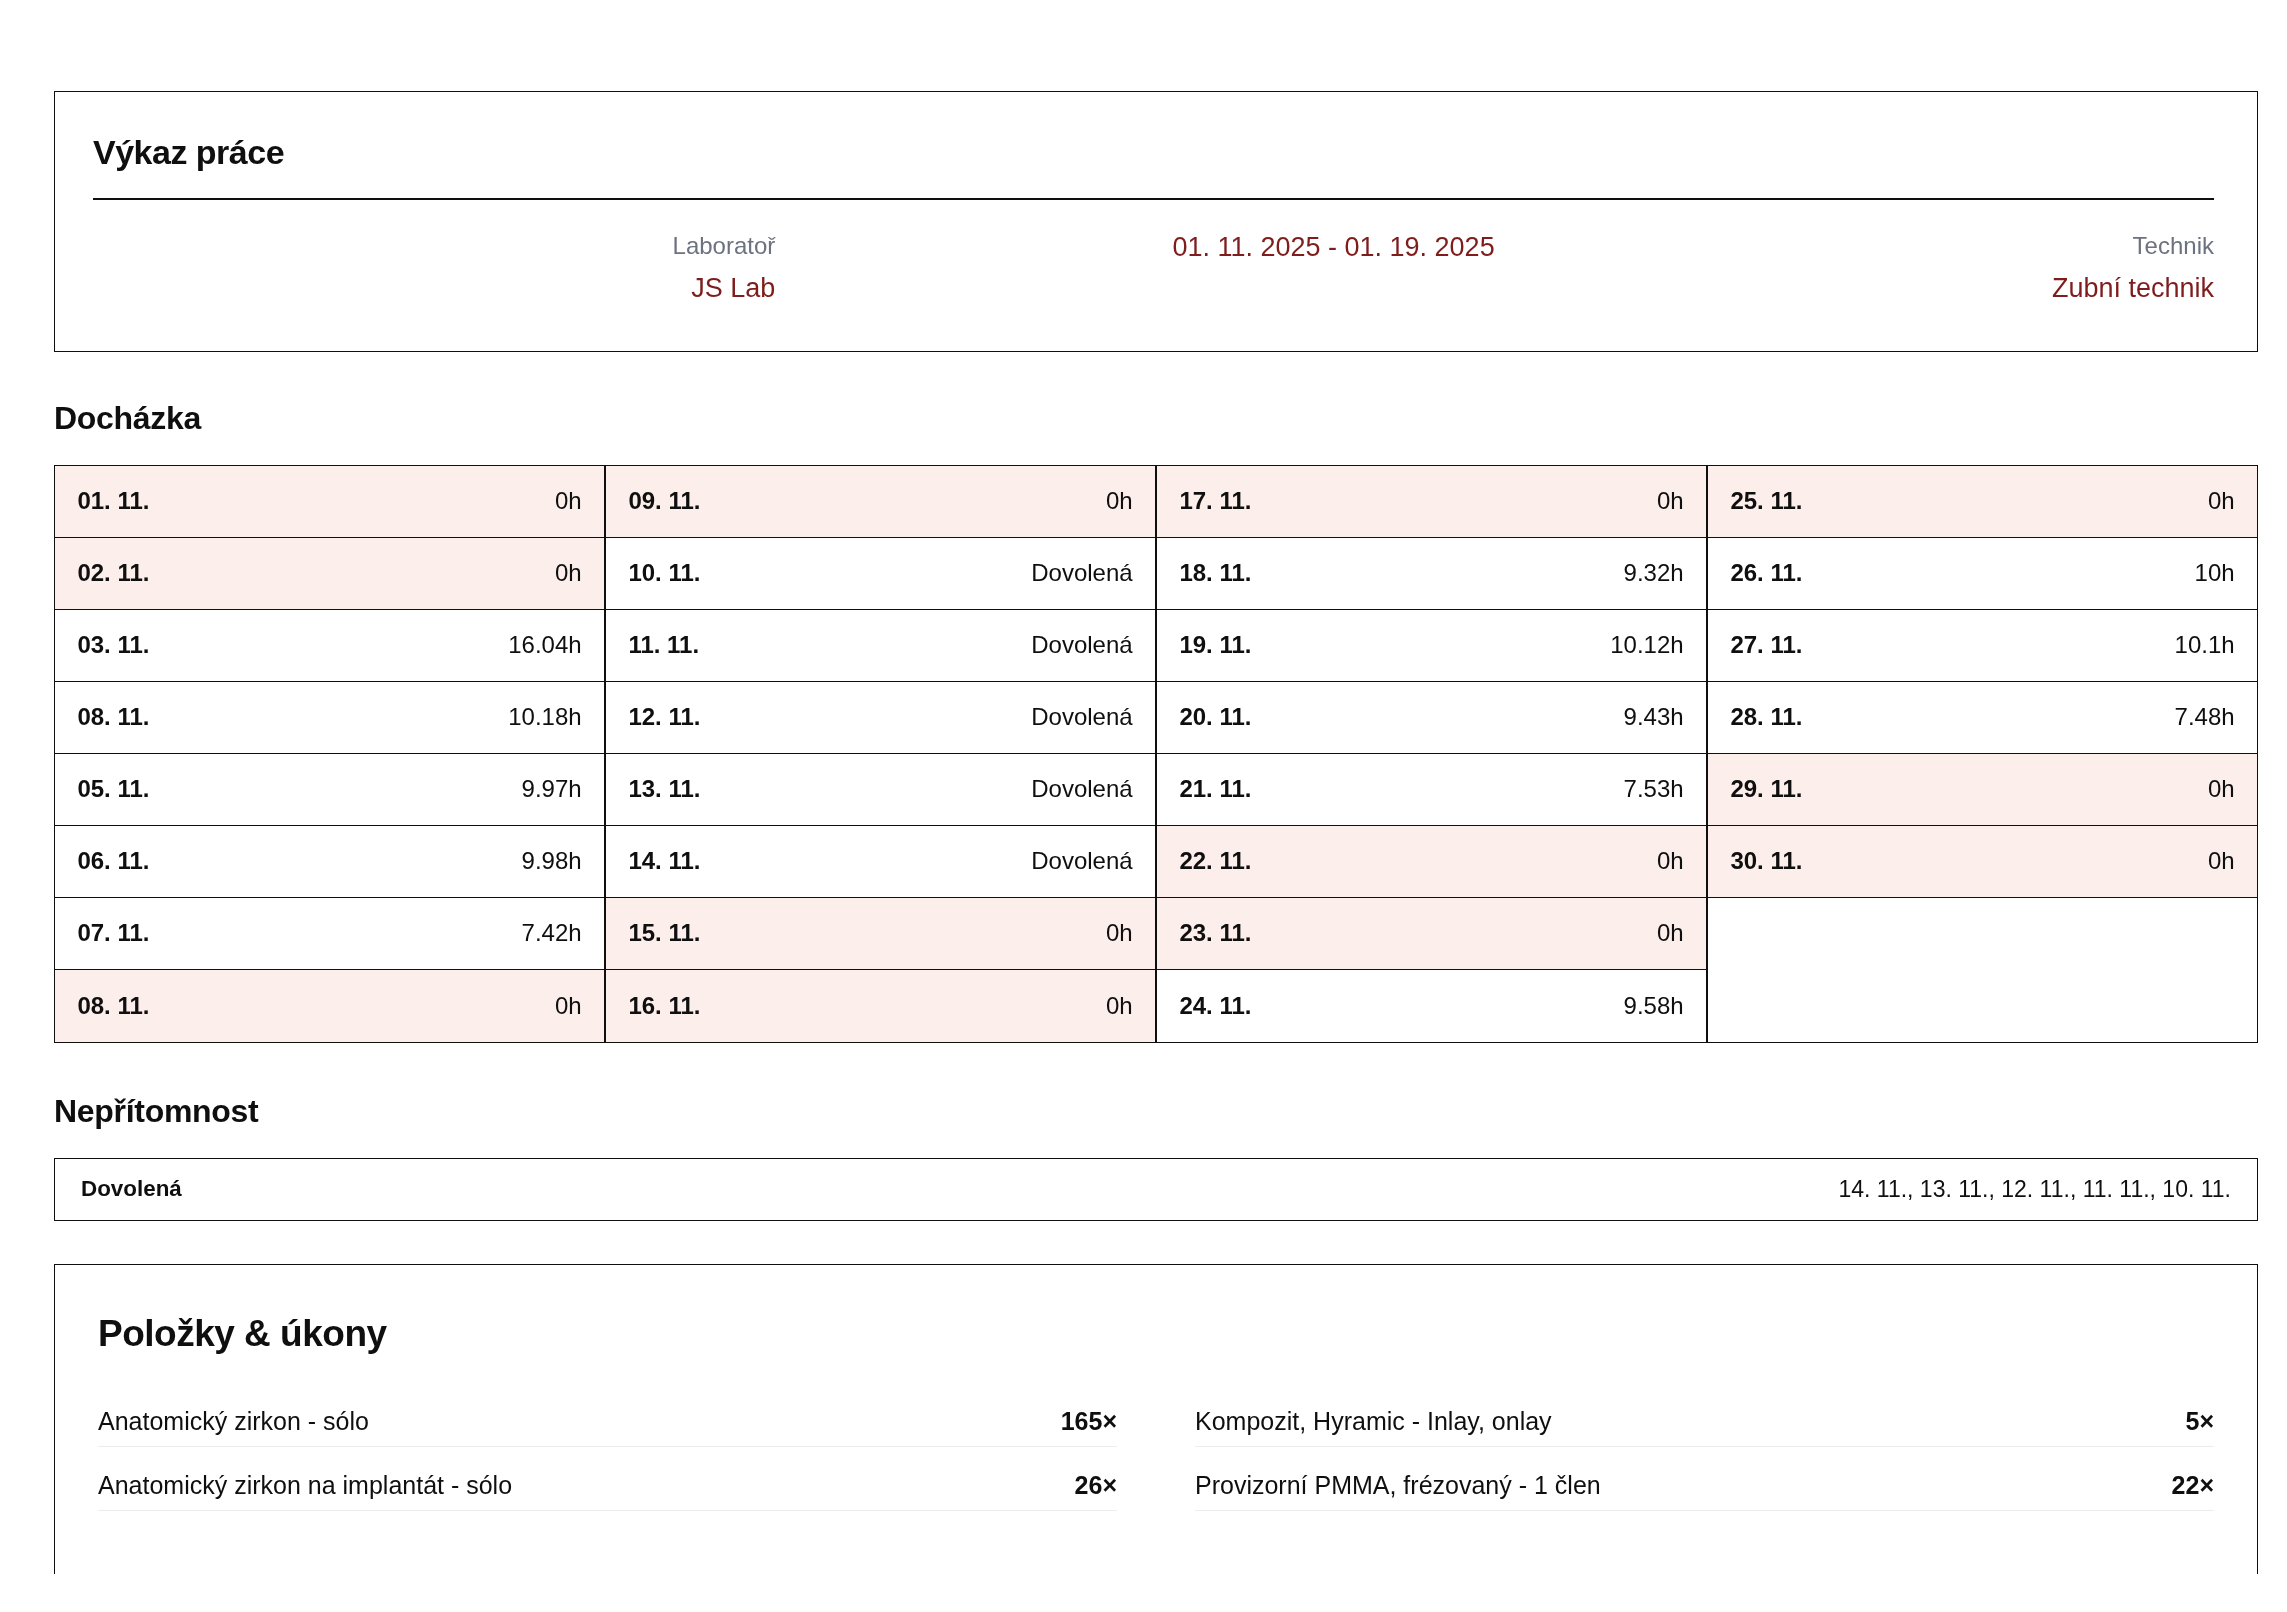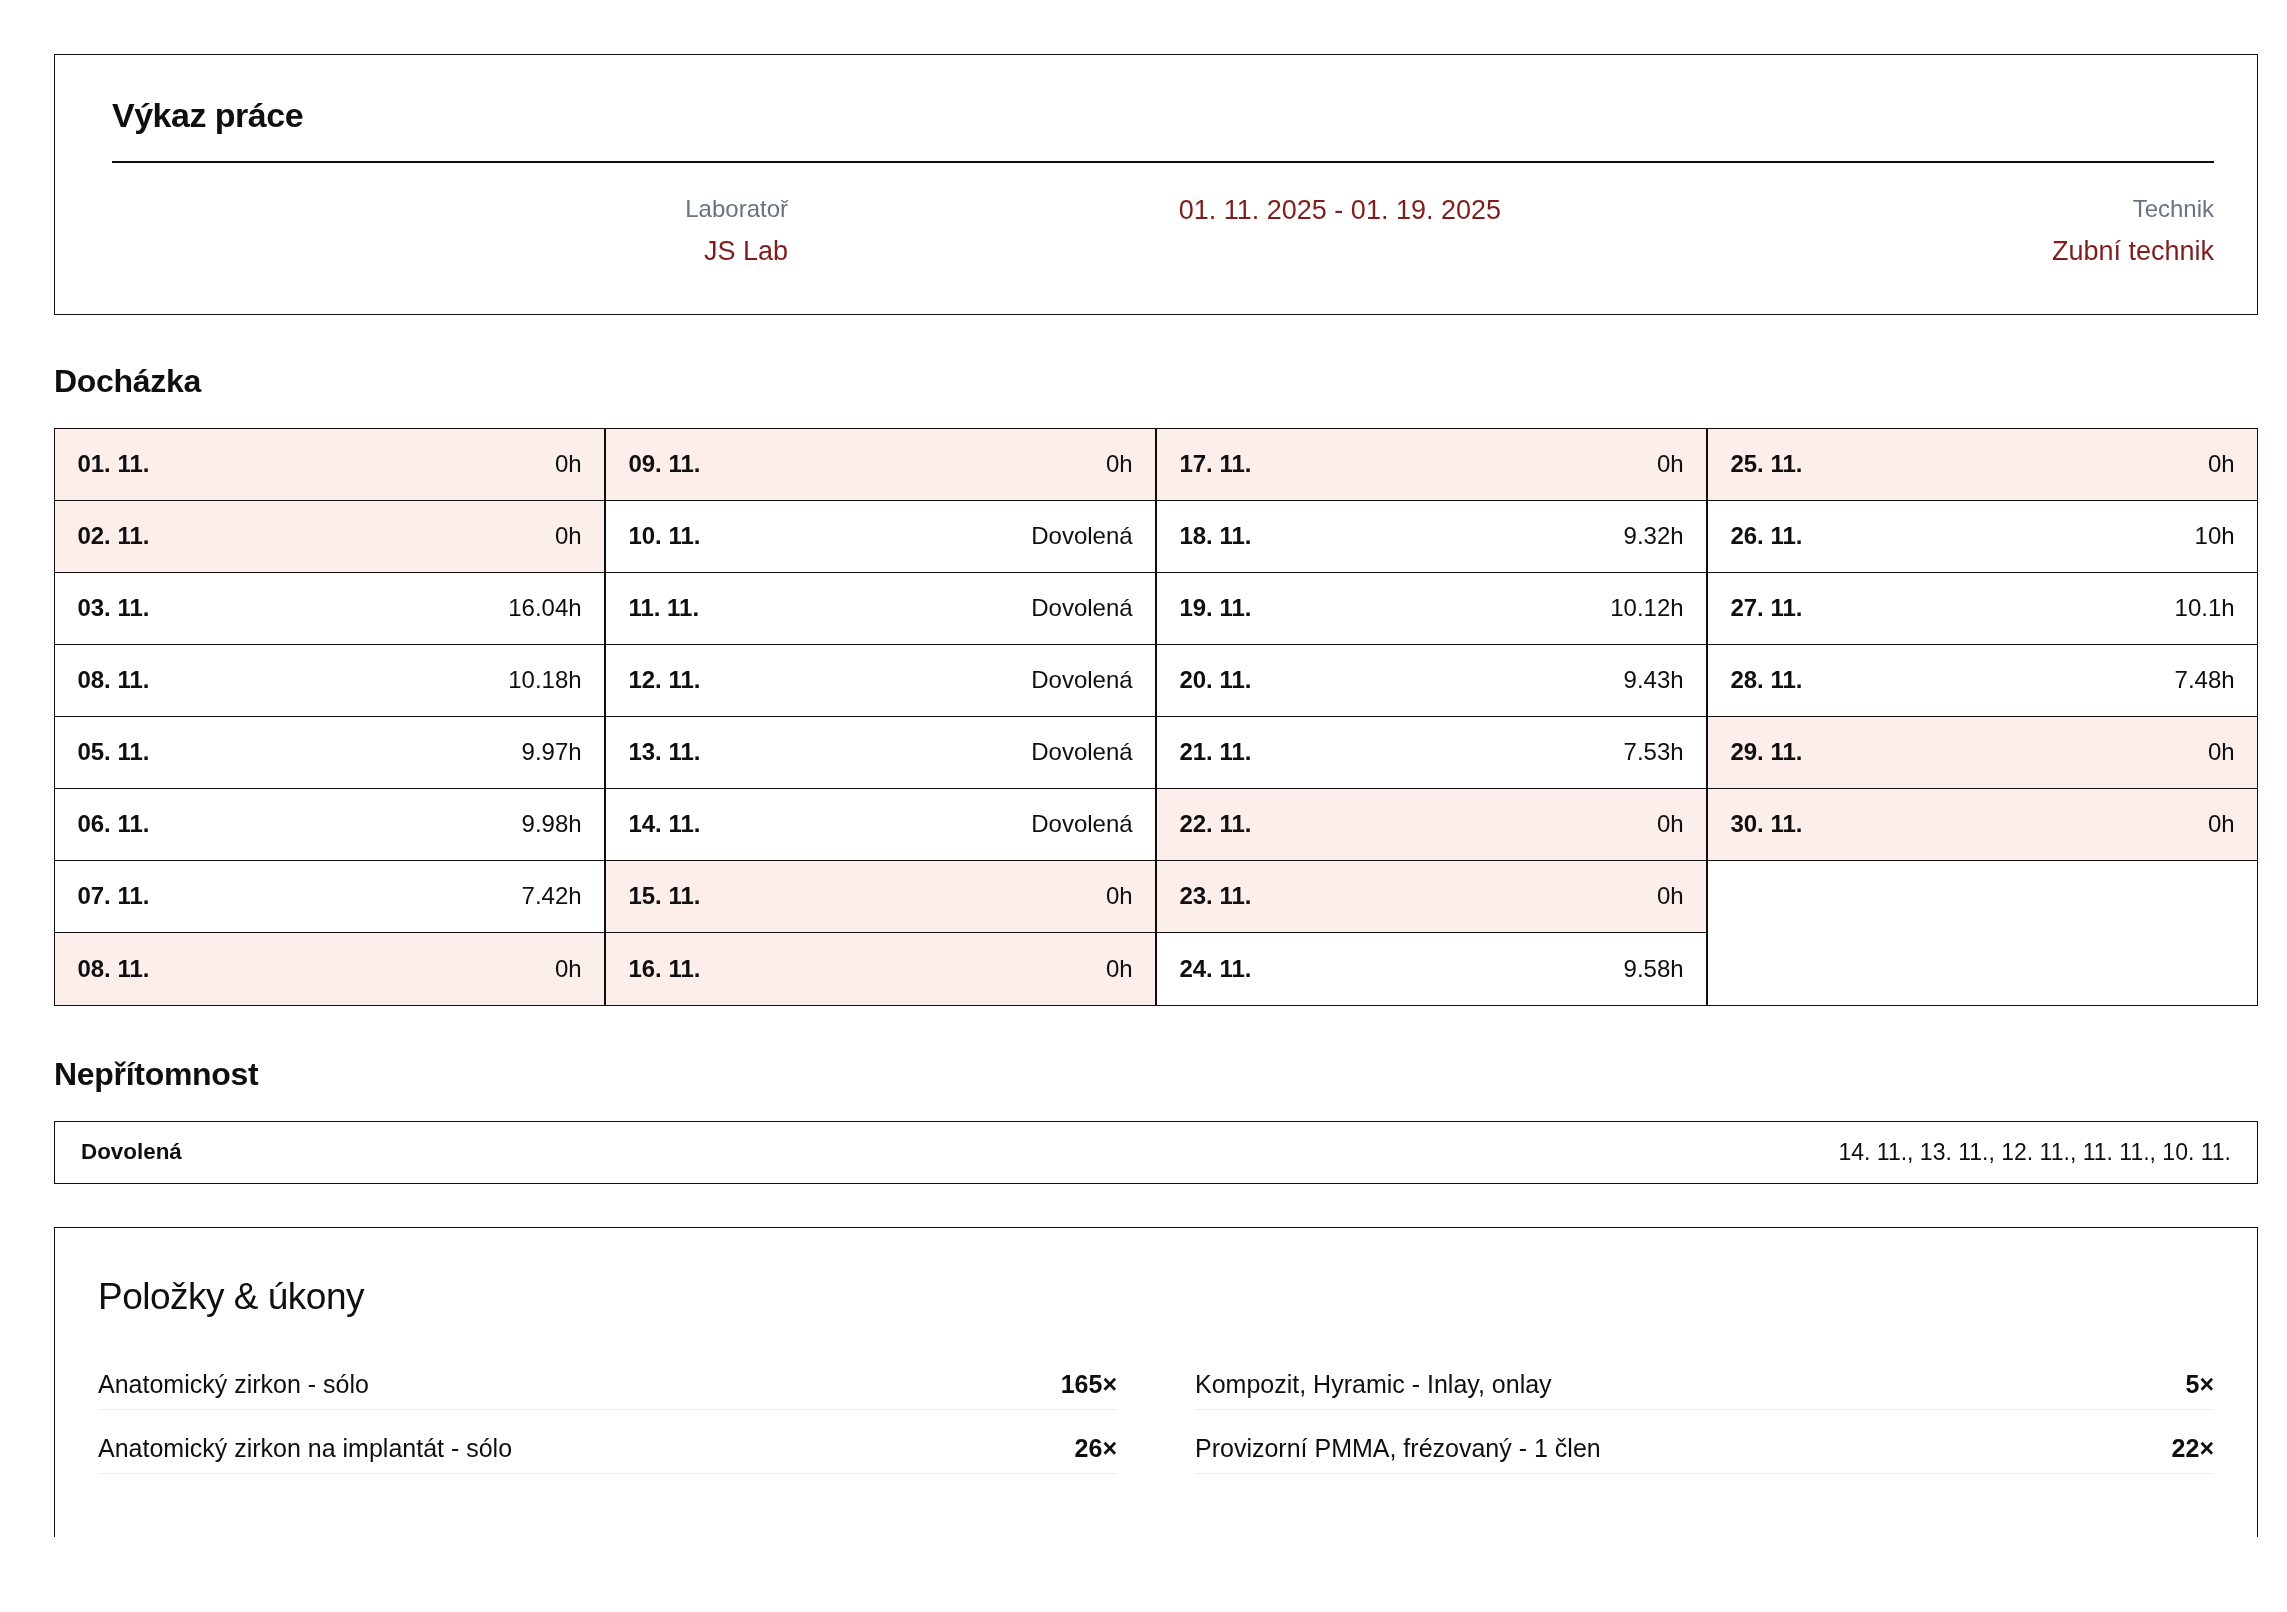--- a/index.html
+++ b/index.html
@@ -10,21 +10,21 @@
     box-sizing:border-box;
     padding:54px 30px 0 54px;
     overflow:hidden;
   }
   .card{
     border:1.9px solid #0f0f0f;
     background:#fff;
     box-sizing:border-box;
   }
   
-  .header-card{padding:41px 43px 47px 57px;}
+  .header-card{padding:41px 43px 47px 38px;margin-top:37px;}
   .header-card h1{
     margin:0;font-size:34px;font-weight:700;letter-spacing:-0.5px;
   }
   .rule{height:1.9px;background:#0f0f0f;margin-top:26px;}
   .meta{
     margin-top:32px;
     display:grid;grid-template-columns:1fr 1fr 1fr;column-gap:37px;text-align:right;
   }
   .meta-label{font-size:24px;color:#6b7280;margin:0 0 13px 0;}
   .meta-value{font-size:27px;color:#7f1d1d;margin:0;}
@@ -66,21 +66,21 @@
   .abs-dates{font-size:23px;font-weight:400;}
   
   .items-card{
     margin-top:43px;
     border-bottom:none;
     height:310px;
     padding:48px 43px 0 43px;
     overflow:hidden;
   }
   .items-card h2{
-    margin:0;font-size:37px;font-weight:400;letter-spacing:-0.5px;
+    margin:0;font-size:37px;font-weight:700;letter-spacing:-0.5px;
   }
   .items-grid{
     margin-top:28px;
     display:grid;grid-template-columns:1fr 1fr;column-gap:78px;
   }
   .item-row{
     display:flex;justify-content:space-between;align-items:center;
     padding:24px 0 10px 0;
     border-bottom:1.9px solid #ededed;
     font-size:25px;

